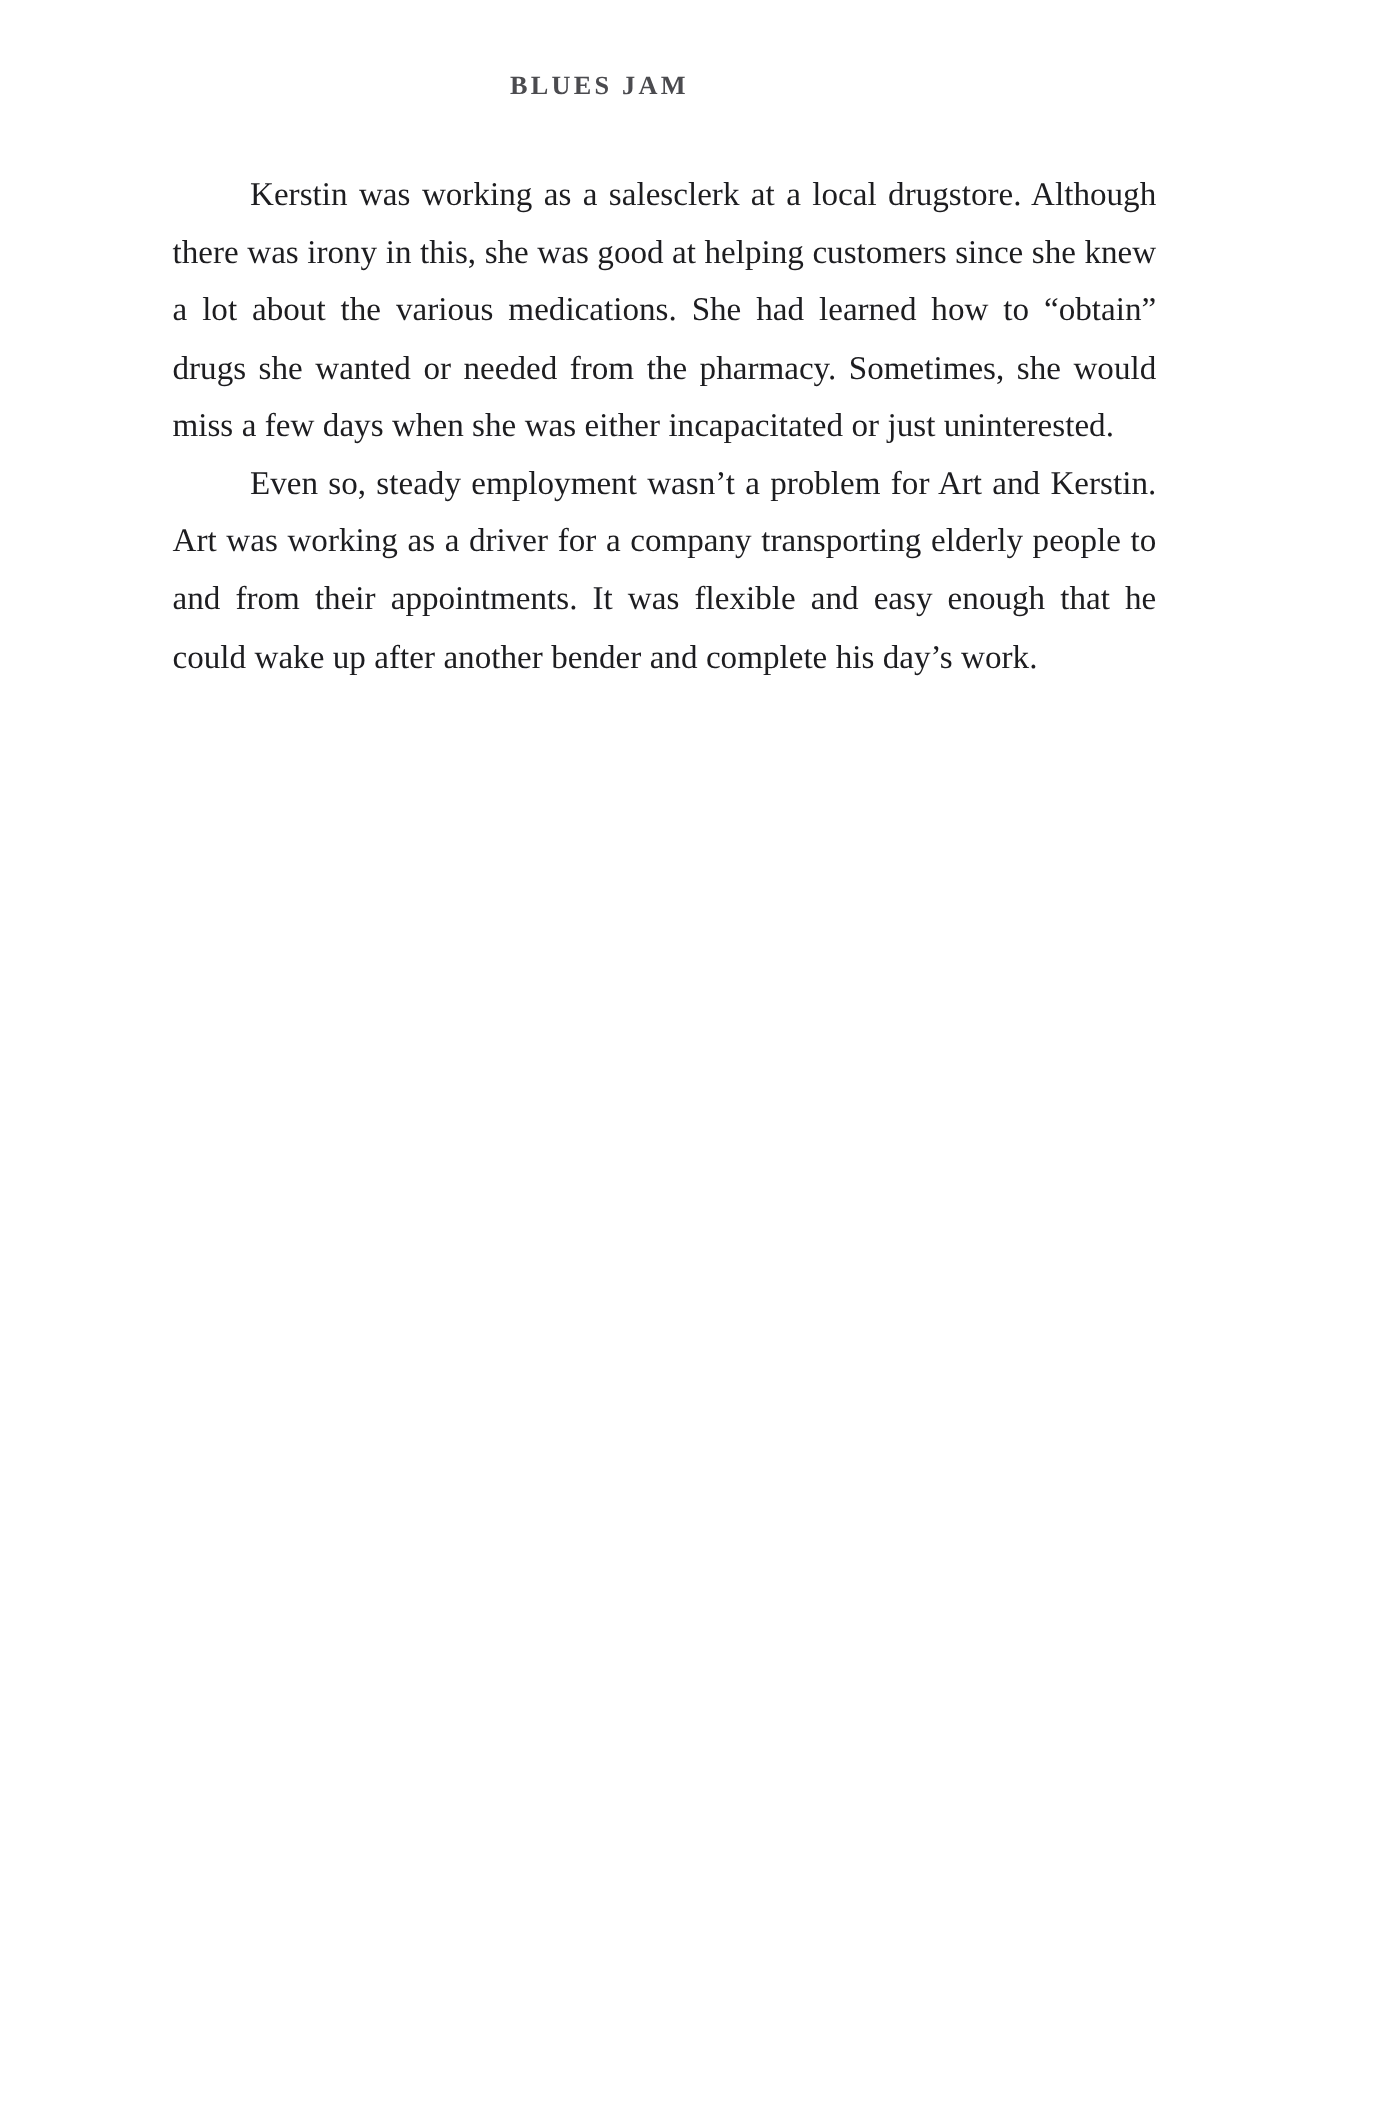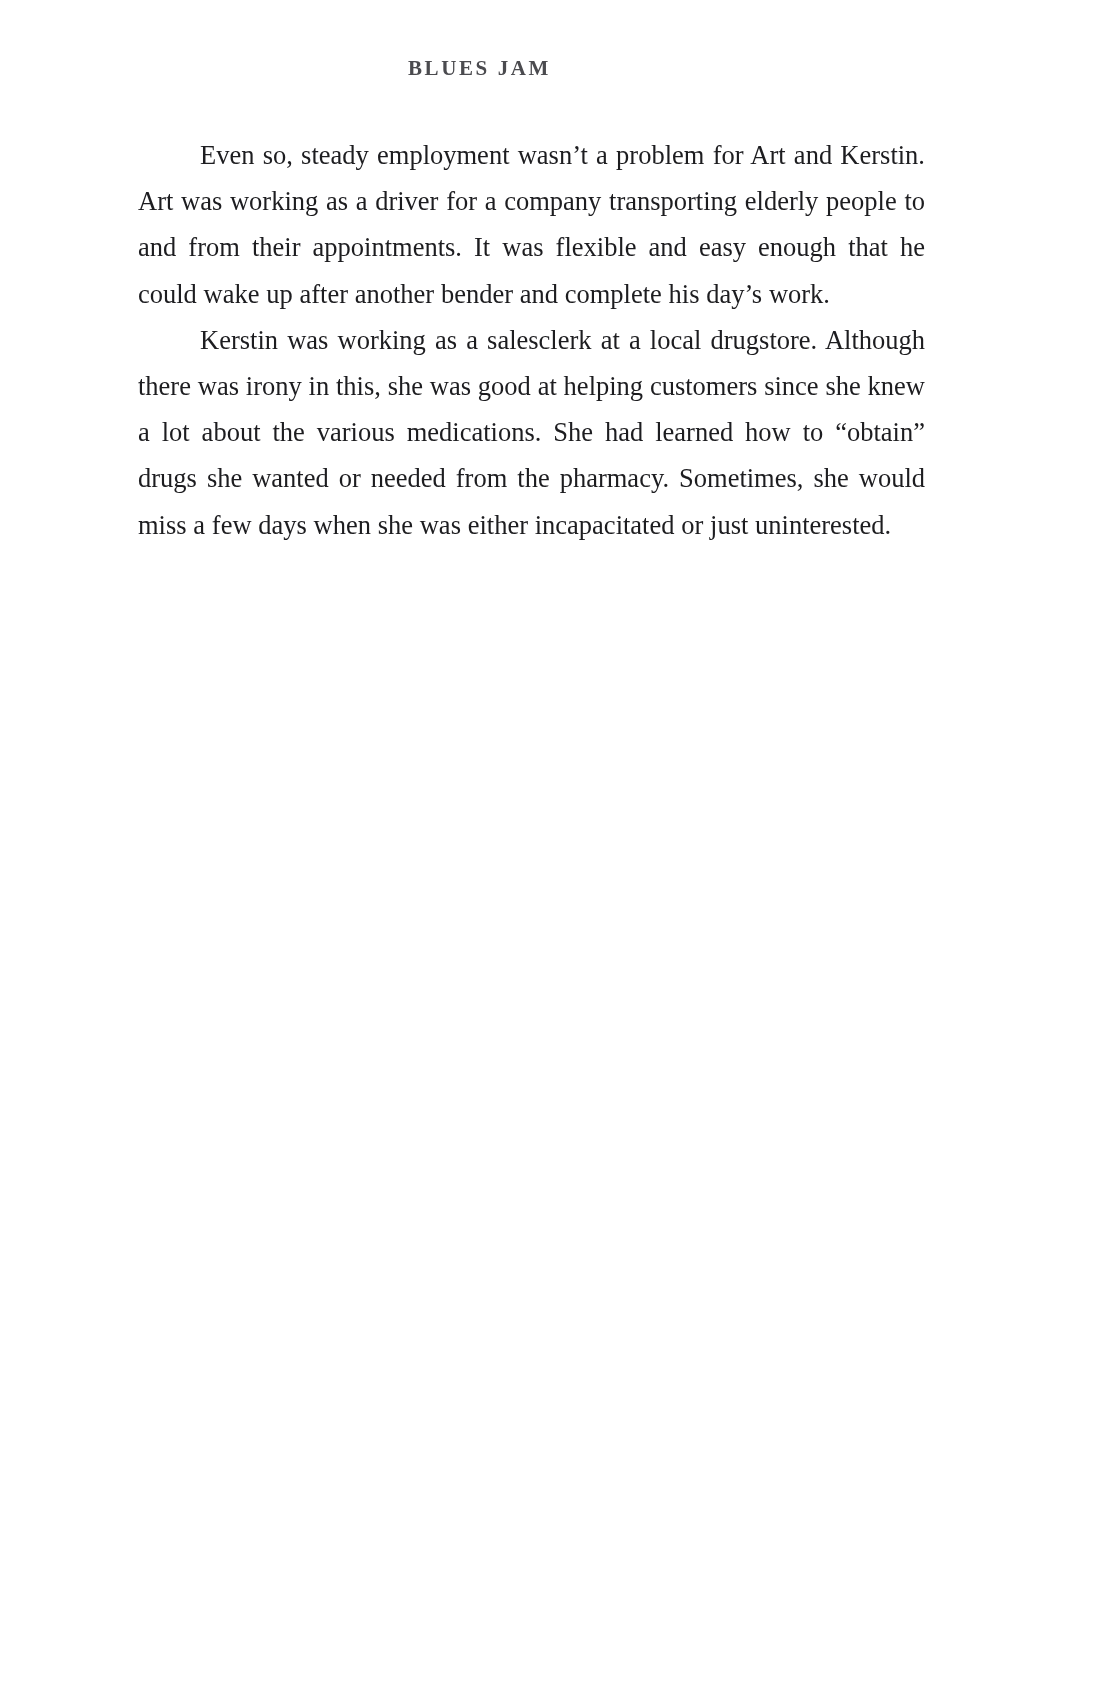--- a/index.html
+++ b/index.html
@@ -93,17 +93,17 @@
 <body>
 
 <div class="page">
 
   <div class="running-head">
     <div class="running-head-title">BLUES JAM</div>
     <div class="running-head-folio">3</div>
   </div>
 
   <div class="textblock">
+    <p class="para">Kerstin was working as a salesclerk at a local drugstore. Although there was irony in this, she was good at helping customers since she knew a lot about the various medications. She had learned how to “obtain” drugs she wanted or needed from the pharmacy. Sometimes, she would miss a few days when she was either incapacitated or just uninterested.</p>
     <p class="para">Even so, steady employment wasn’t a problem for Art and Kerstin. Art was working as a driver for a company transporting elderly people to and from their appointments. It was flexible and easy enough that he could wake up after another bender and complete his day’s work.</p>
-    <p class="para">Kerstin was working as a salesclerk at a local drugstore. Although there was irony in this, she was good at helping customers since she knew a lot about the various medications. She had learned how to “obtain” drugs she wanted or needed from the pharmacy. Sometimes, she would miss a few days when she was either incapacitated or just uninterested.</p>
   </div>
 
 </div>
 
 </body></html>

